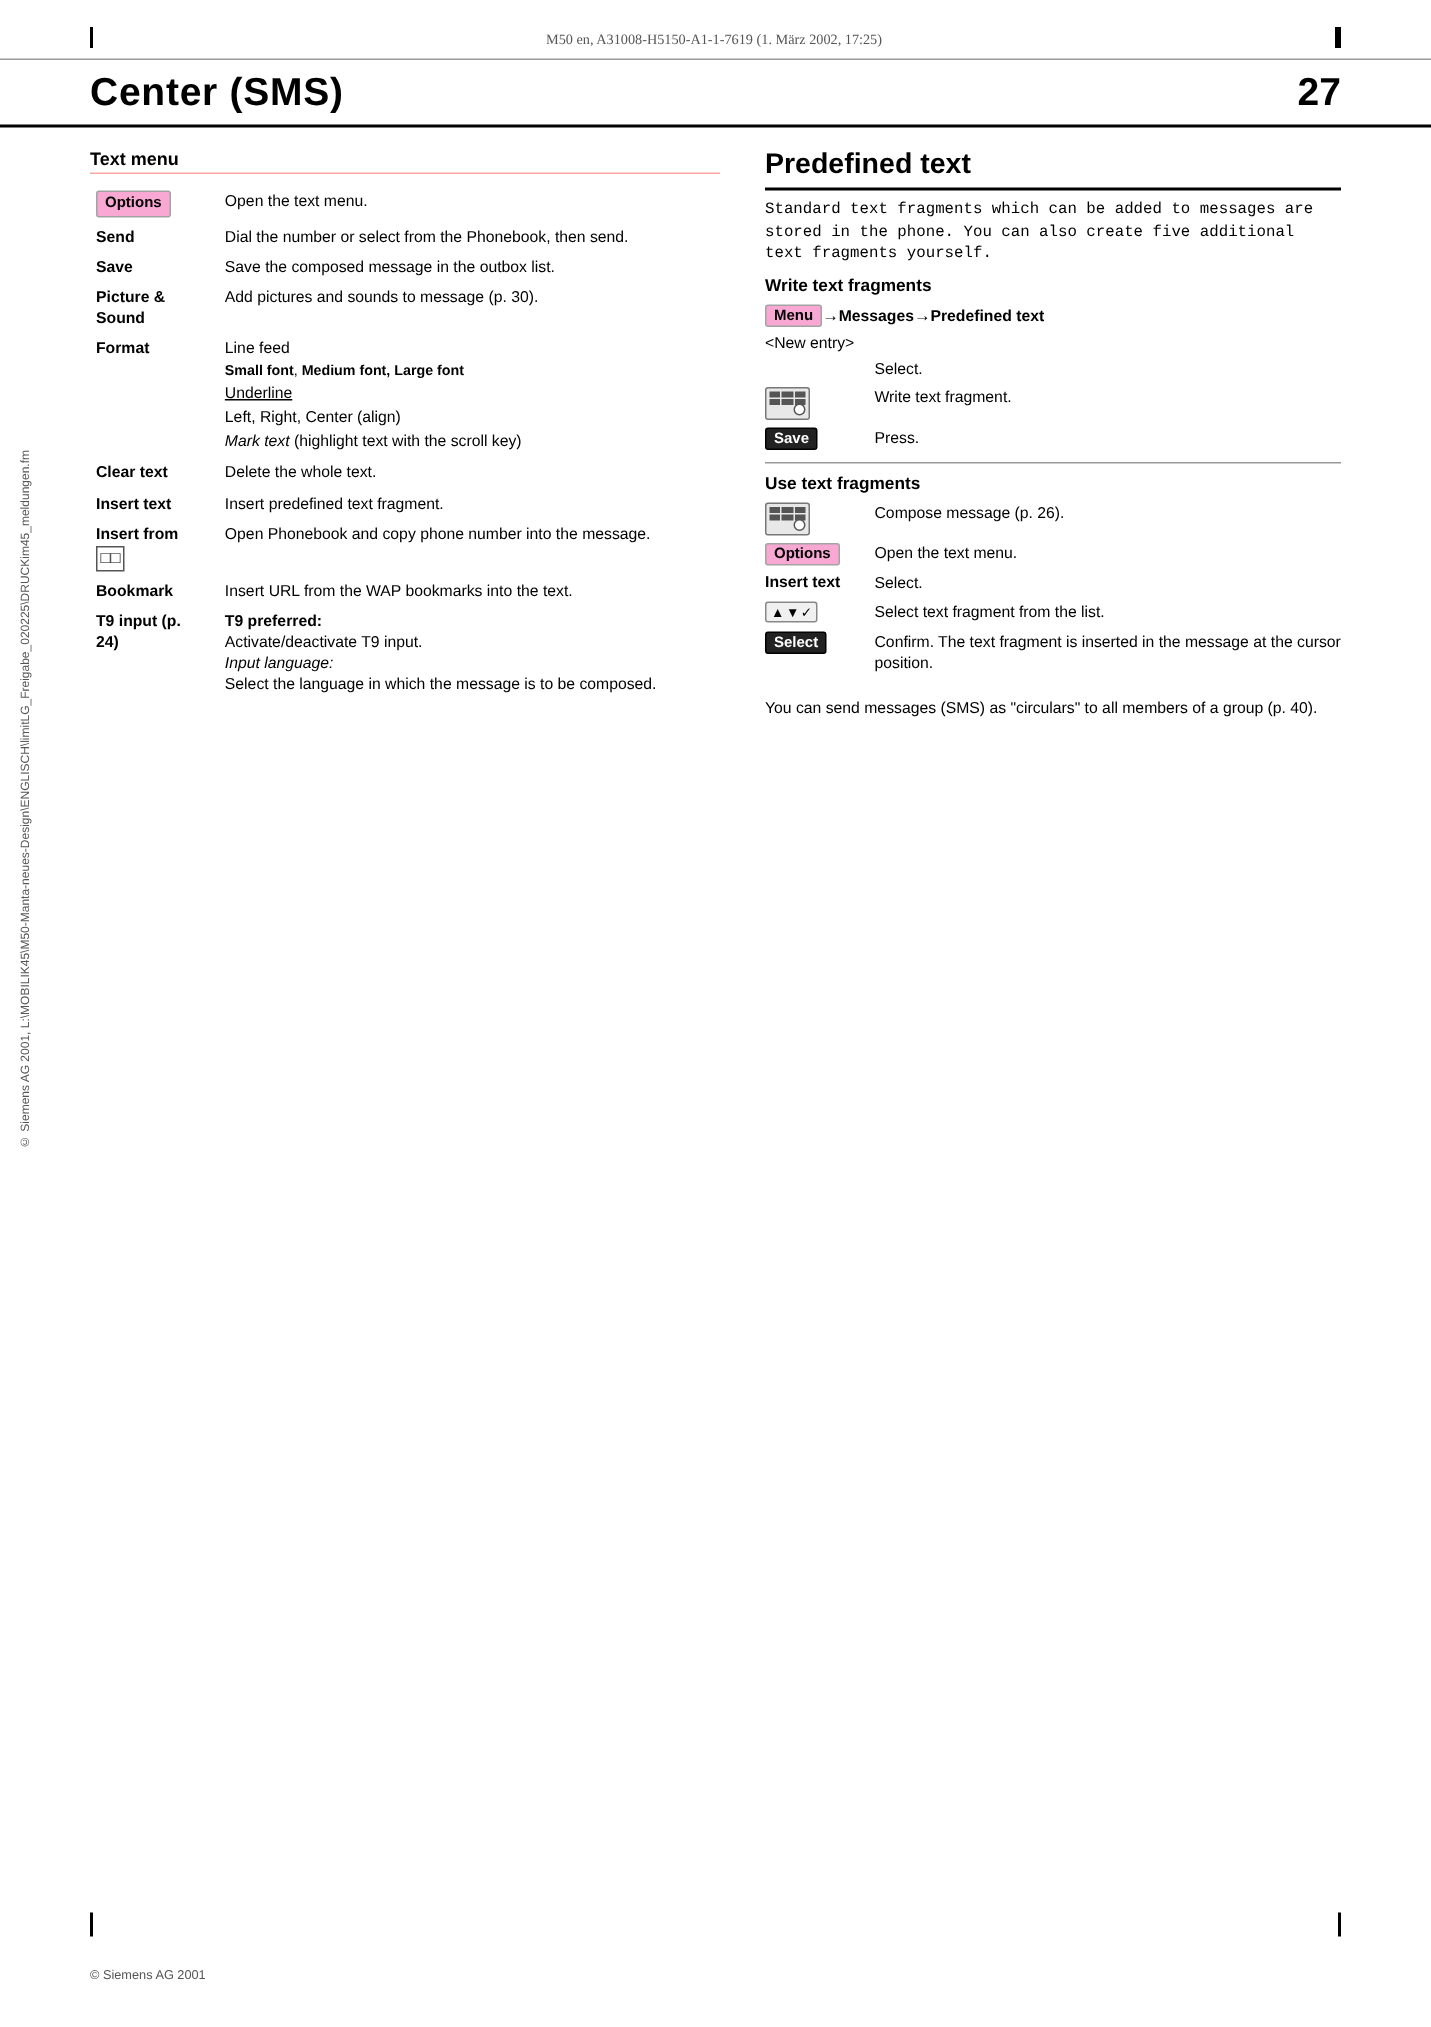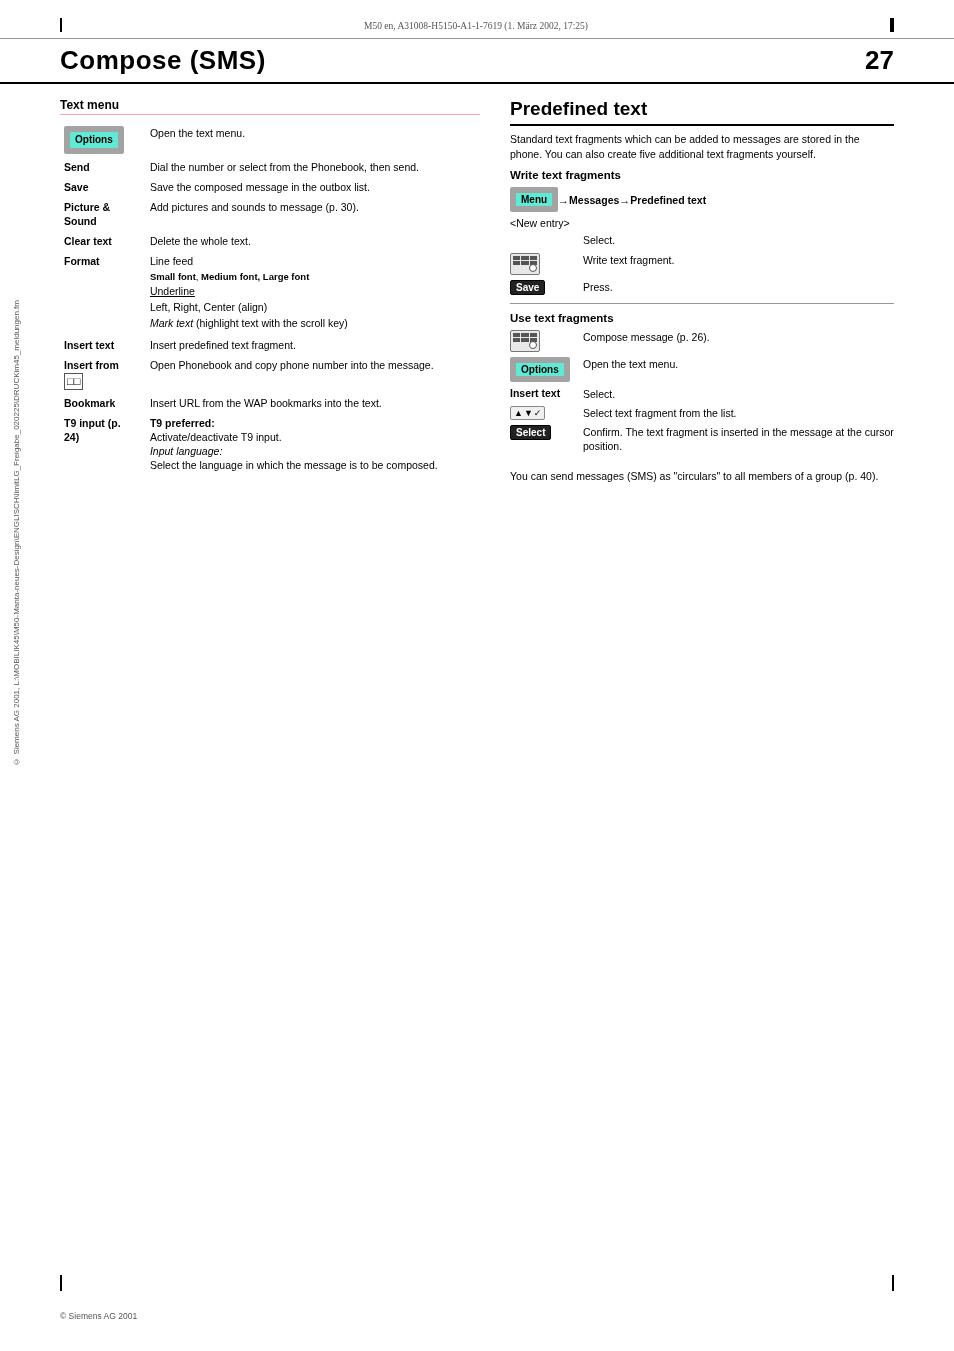--- a/index.html
+++ b/index.html
@@ -118,25 +118,25 @@
       width: 72px;
       padding-right: 8px;
     }
     .text-menu-table .col-val {
       width: 280px;
     }
 
     
     .btn-tag {
       display: inline-block;
-      border: 6px solid #a3a3a3;
+      border: 1px solid #a3a3a3;
       padding: 1px 5px;
       font-size: 10px;
       font-weight: bold;
-      background: #5eead4;
+      background: #f9a8d4;
       border-radius: 2px;
     }
     .btn-tag-dark {
       display: inline-block;
       border: 1px solid #000;
       padding: 1px 5px;
       font-size: 10px;
       font-weight: bold;
       background: #222;
       color: #fff;
@@ -150,20 +150,21 @@
     }
 
     
     .predefined-section {
       margin-bottom: 16px;
     }
     .predefined-section p {
       font-size: 10.5px;
       line-height: 1.4;
       margin-bottom: 8px;
+      font-family: Liberation Mono, monospace;
     }
 
     .subsection-heading {
       font-size: 11.5px;
       font-weight: bold;
       margin-bottom: 6px;
     }
 
     .instruction-row {
       display: flex;
@@ -261,21 +262,21 @@
     <span>
       <span class="pipe-left"></span>
     </span>
     <span>M50 en, A31008-H5150-A1-1-7619 (1. März 2002, 17:25)</span>
     <span>
       <span class="pipe-right"></span>
     </span>
   </div>
 
   <div class="title-bar">
-    <h1>Compose (SMS)</h1>
+    <h1>Center (SMS)</h1>
     <span class="page-num">27</span>
   </div>
 
   <div class="content">
 
     <div class="left-col">
       <div class="section-heading">Text menu</div>
 
       <table class="text-menu-table">
         <tbody>
@@ -299,46 +300,46 @@
               <span class="key-bold">Save</span>
             </td>
             <td class="col-val">Save the composed message in the outbox list.</td>
           </tr>
 
           <tr>
             <td class="col-key">
               <span class="key-bold">Picture &amp; Sound</span>
             </td>
             <td class="col-val">Add pictures and sounds to message (p. 30).</td>
-          </tr>
-
-          <tr>
-            <td class="col-key">
-              <span class="key-bold">Clear text</span>
-            </td>
-            <td class="col-val">Delete the whole text.</td>
           </tr>
 
           <tr>
             <td class="col-key">
               <span class="key-bold">Format</span>
             </td>
             <td class="col-val">
               <div class="format-sublist">
                 <div class="normal">Line feed</div>
                 <div class="small-font"><span style="font-size:9.5px;font-weight:bold;">Small font</span>, <span style="font-weight:bold;">Medium font, Large font</span></div>
                 <div class="underline">Underline</div>
                 <div class="normal">Left, Right, Center (align)</div>
                 <div><span style="font-style:italic;">Mark text</span> (highlight text with the scroll key)</div>
               </div>
             </td>
           </tr>
 
           <tr>
             <td class="col-key">
+              <span class="key-bold">Clear text</span>
+            </td>
+            <td class="col-val">Delete the whole text.</td>
+          </tr>
+
+          <tr>
+            <td class="col-key">
               <span class="key-bold">Insert text</span>
             </td>
             <td class="col-val">Insert predefined text fragment.</td>
           </tr>
 
           <tr>
             <td class="col-key">
               <span class="key-bold">Insert from</span>
               <br>
               

